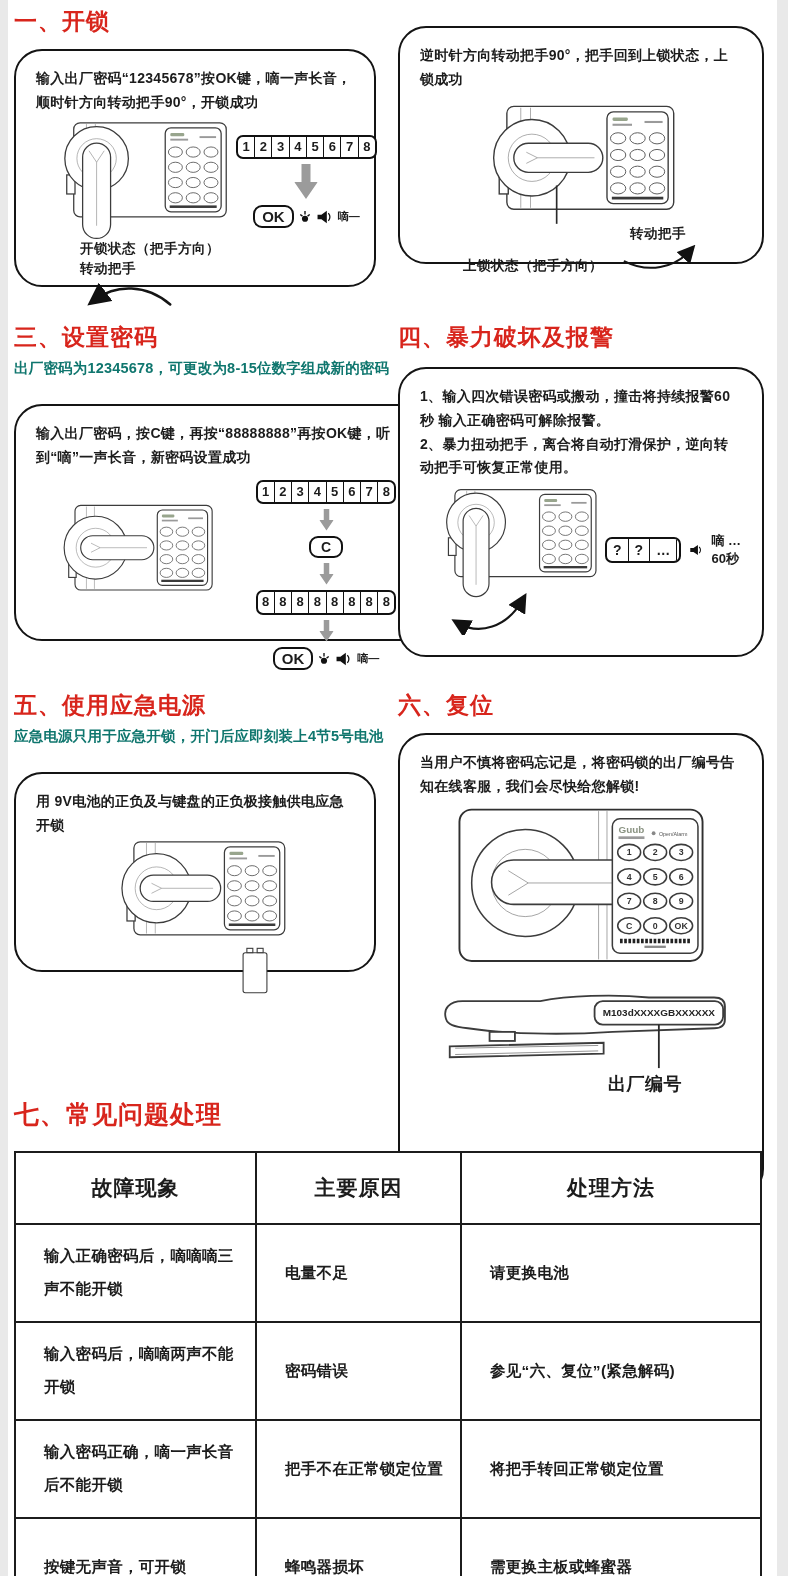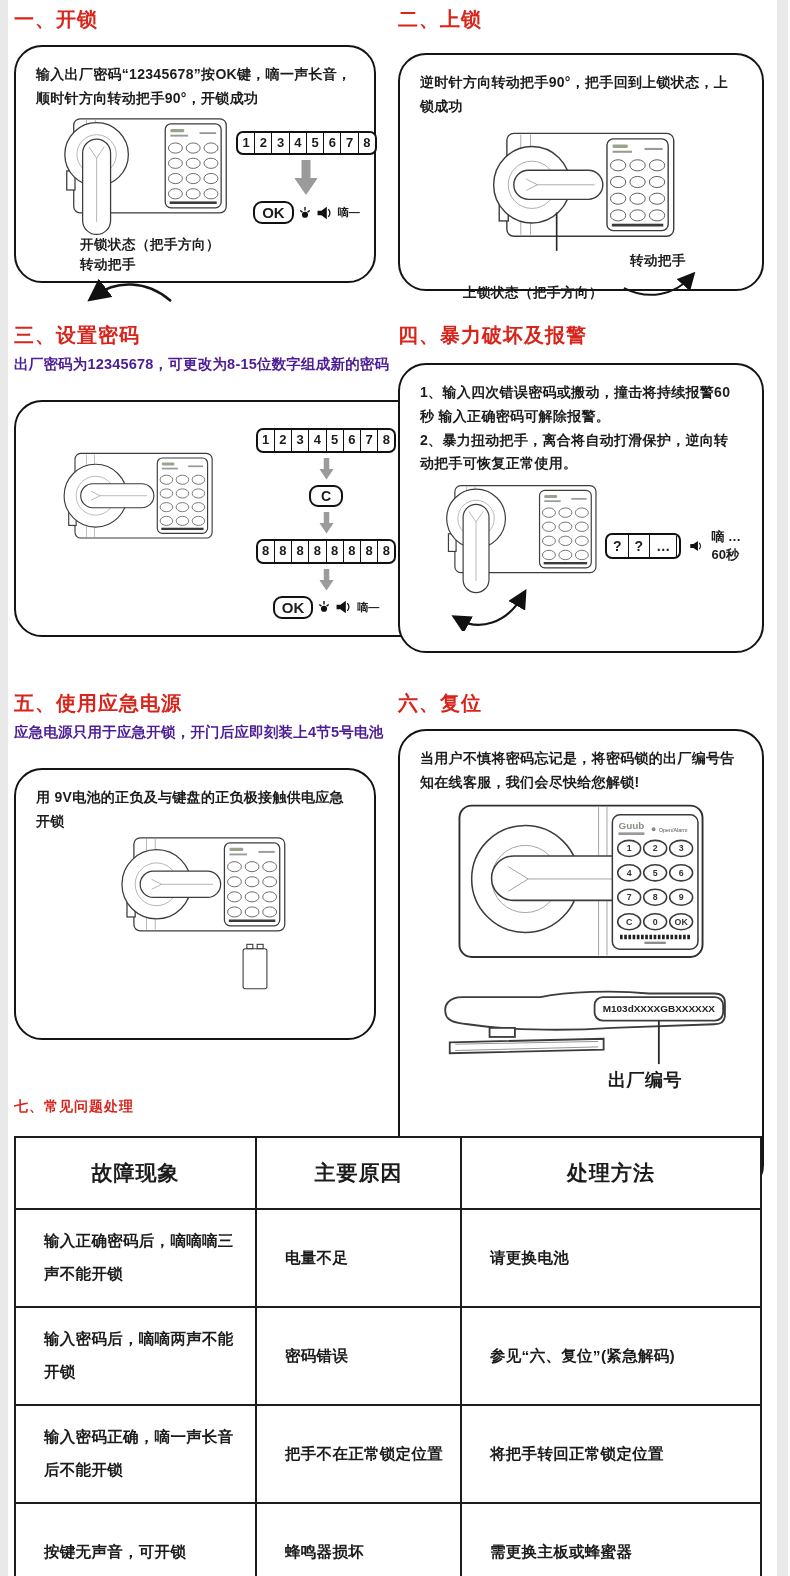--- a/index.html
+++ b/index.html
@@ -3,22 +3,22 @@
 <meta charset="utf-8">
 <style>
   html,body{margin:0;padding:0;background:#fff;}
   body{font-family:"Liberation Sans","DejaVu Sans",sans-serif;color:#1c1c1c;}
   #page{position:relative;width:790px;height:1576px;background:#fff;overflow:hidden;}
   .edge{position:absolute;top:0;height:100%;background:#e9e9e9;}
   .edge.left{left:0;width:8px;}
   .edge.right{right:2px;width:11px;}
 
   .sec{position:absolute;}
-  .sec-heading{margin:0;color:#d8251c;font-size:20px;font-weight:800;letter-spacing:1px;}
-  .sec-subtitle{margin:6px 0 0;color:#4c1d95;font-size:14.5px;font-weight:700;letter-spacing:.2px;white-space:nowrap;}
+  .sec-heading{margin:0;color:#d8251c;font-size:23px;font-weight:800;letter-spacing:1px;}
+  .sec-subtitle{margin:6px 0 0;color:#0f766e;font-size:14.5px;font-weight:700;letter-spacing:.2px;white-space:nowrap;}
   .rbox{box-sizing:border-box;border:2.5px solid #141414;border-radius:28px;background:#fff;padding:16px 20px 10px;}
   .btext{margin:0;font-size:14px;line-height:1.7;font-weight:600;letter-spacing:.3px;}
 
   .illu-row{display:flex;align-items:flex-start;margin-top:8px;}
   .lock-svg{display:block;}
   .cap{font-size:13.5px;font-weight:800;line-height:1.5;letter-spacing:.5px;}
   .cap-row{display:flex;align-items:flex-end;gap:14px;}
 
   
   .keystrip{display:inline-flex;align-items:stretch;border:2.2px solid #111;border-radius:7px;background:#fff;overflow:hidden;}
@@ -183,21 +183,20 @@
                 <use href="#spk"></use>
               </svg>
             <span class="beep-txt">嘀—</span>
           </div>
         </div>
       </div>
     </div>
   </div>
 
   <div class="sec" style="left:398px;top:6px;width:366px;">
-    <h2 class="sec-heading">二、上锁</h2>
     <div class="rbox" style="margin-top:20px;height:238px;">
       <p class="btext">逆时针方向转动把手90°，把手回到上锁状态，上锁成功</p>
       <div style="text-align:center;margin-top:10px;">
         <svg class="lock-svg" width="250" height="122" viewBox="0 0 300 146" style="margin-left:30px;">
           <use href="#lock-h"></use>
           <line x1="128" y1="100" x2="128" y2="146" class="pline"></line>
         </svg>
         <div class="cap-row" style="justify-content:center;">
           <span class="cap">上锁状态（把手方向）</span>
           <span style="display:inline-block;text-align:center;">
@@ -208,20 +207,21 @@
           </span>
         </div>
       </div>
     </div>
   </div>
 
   <div class="sec" style="left:14px;top:322px;width:434px;">
     <h2 class="sec-heading">三、设置密码</h2>
     <p class="sec-subtitle">出厂密码为12345678，可更改为8-15位数字组成新的密码</p>
     <div class="rbox" style="margin-top:26px;height:237px;">
+      <p class="btext">输入出厂密码，按C键，再按“88888888”再按OK键，听到“嘀”一声长音，新密码设置成功</p>
       <div class="illu-row" style="margin-top:10px;">
         <svg class="lock-svg" width="190" height="100" viewBox="0 0 300 158" style="margin-top:22px;">
             <use href="#lock-h"></use>
           </svg>
         <div class="seq-col" style="flex:1;">
           <div class="keystrip">
               <span class="ks-key">1</span>
               <span class="ks-key">2</span>
               <span class="ks-key">3</span>
               <span class="ks-key">4</span>
@@ -291,21 +291,21 @@
             </svg>
           <span class="alarm-beep">嘀 … 60秒</span>
         </div>
       </div>
     </div>
   </div>
 
   <div class="sec" style="left:14px;top:690px;width:362px;">
     <h2 class="sec-heading">五、使用应急电源</h2>
     <p class="sec-subtitle">应急电源只用于应急开锁，开门后应即刻装上4节5号电池</p>
-    <div class="rbox" style="margin-top:26px;height:272px;">
+    <div class="rbox" style="margin-top:26px;height:200px;">
       <p class="btext">用 9V电池的正负及与键盘的正负极接触供电应急开锁</p>
       <div style="display:flex;flex-direction:column;align-items:center;">
         <svg class="lock-svg" width="235" height="110" viewBox="0 0 300 146">
             <use href="#lock-h"></use>
           </svg>
         <svg width="40" height="52" viewBox="0 0 64 96" style="margin-left:120px;margin-top:-4px;">
           <rect x="10" y="16" width="44" height="74" rx="4" class="w2"></rect>
           <rect x="17" y="8" width="11" height="8" class="w2"></rect>
           <rect x="36" y="8" width="11" height="8" class="w2"></rect>
         </svg>
@@ -369,21 +369,21 @@
           <path d="M20 70 L190 66 L190 78 L20 82 Z" class="w2"></path>
           <path d="M26 72 L184 69 M26 79 L184 75" class="s1"></path>
           <line x1="251" y1="46" x2="251" y2="94" class="pline"></line>
         </svg>
         <div class="cap" style="font-size:18px;text-align:right;padding-right:60px;margin-top:-2px;">出厂编号</div>
       </div>
     </div>
   </div>
 
   <div class="sec" style="left:14px;top:1098px;width:760px;">
-    <h2 class="sec-heading" style="font-size:14px;">七、常见问题处理</h2>
+    <h2 class="sec-heading" style="font-size:25px;">七、常见问题处理</h2>
     <table class="faq" style="margin-top:20px;">
       <colgroup>
           <col style="width:241px">
           <col style="width:205px">
           <col style="width:300px">
         </colgroup>
     <thead>
           <tr>
             <th>故障现象</th>
             <th>主要原因</th>

